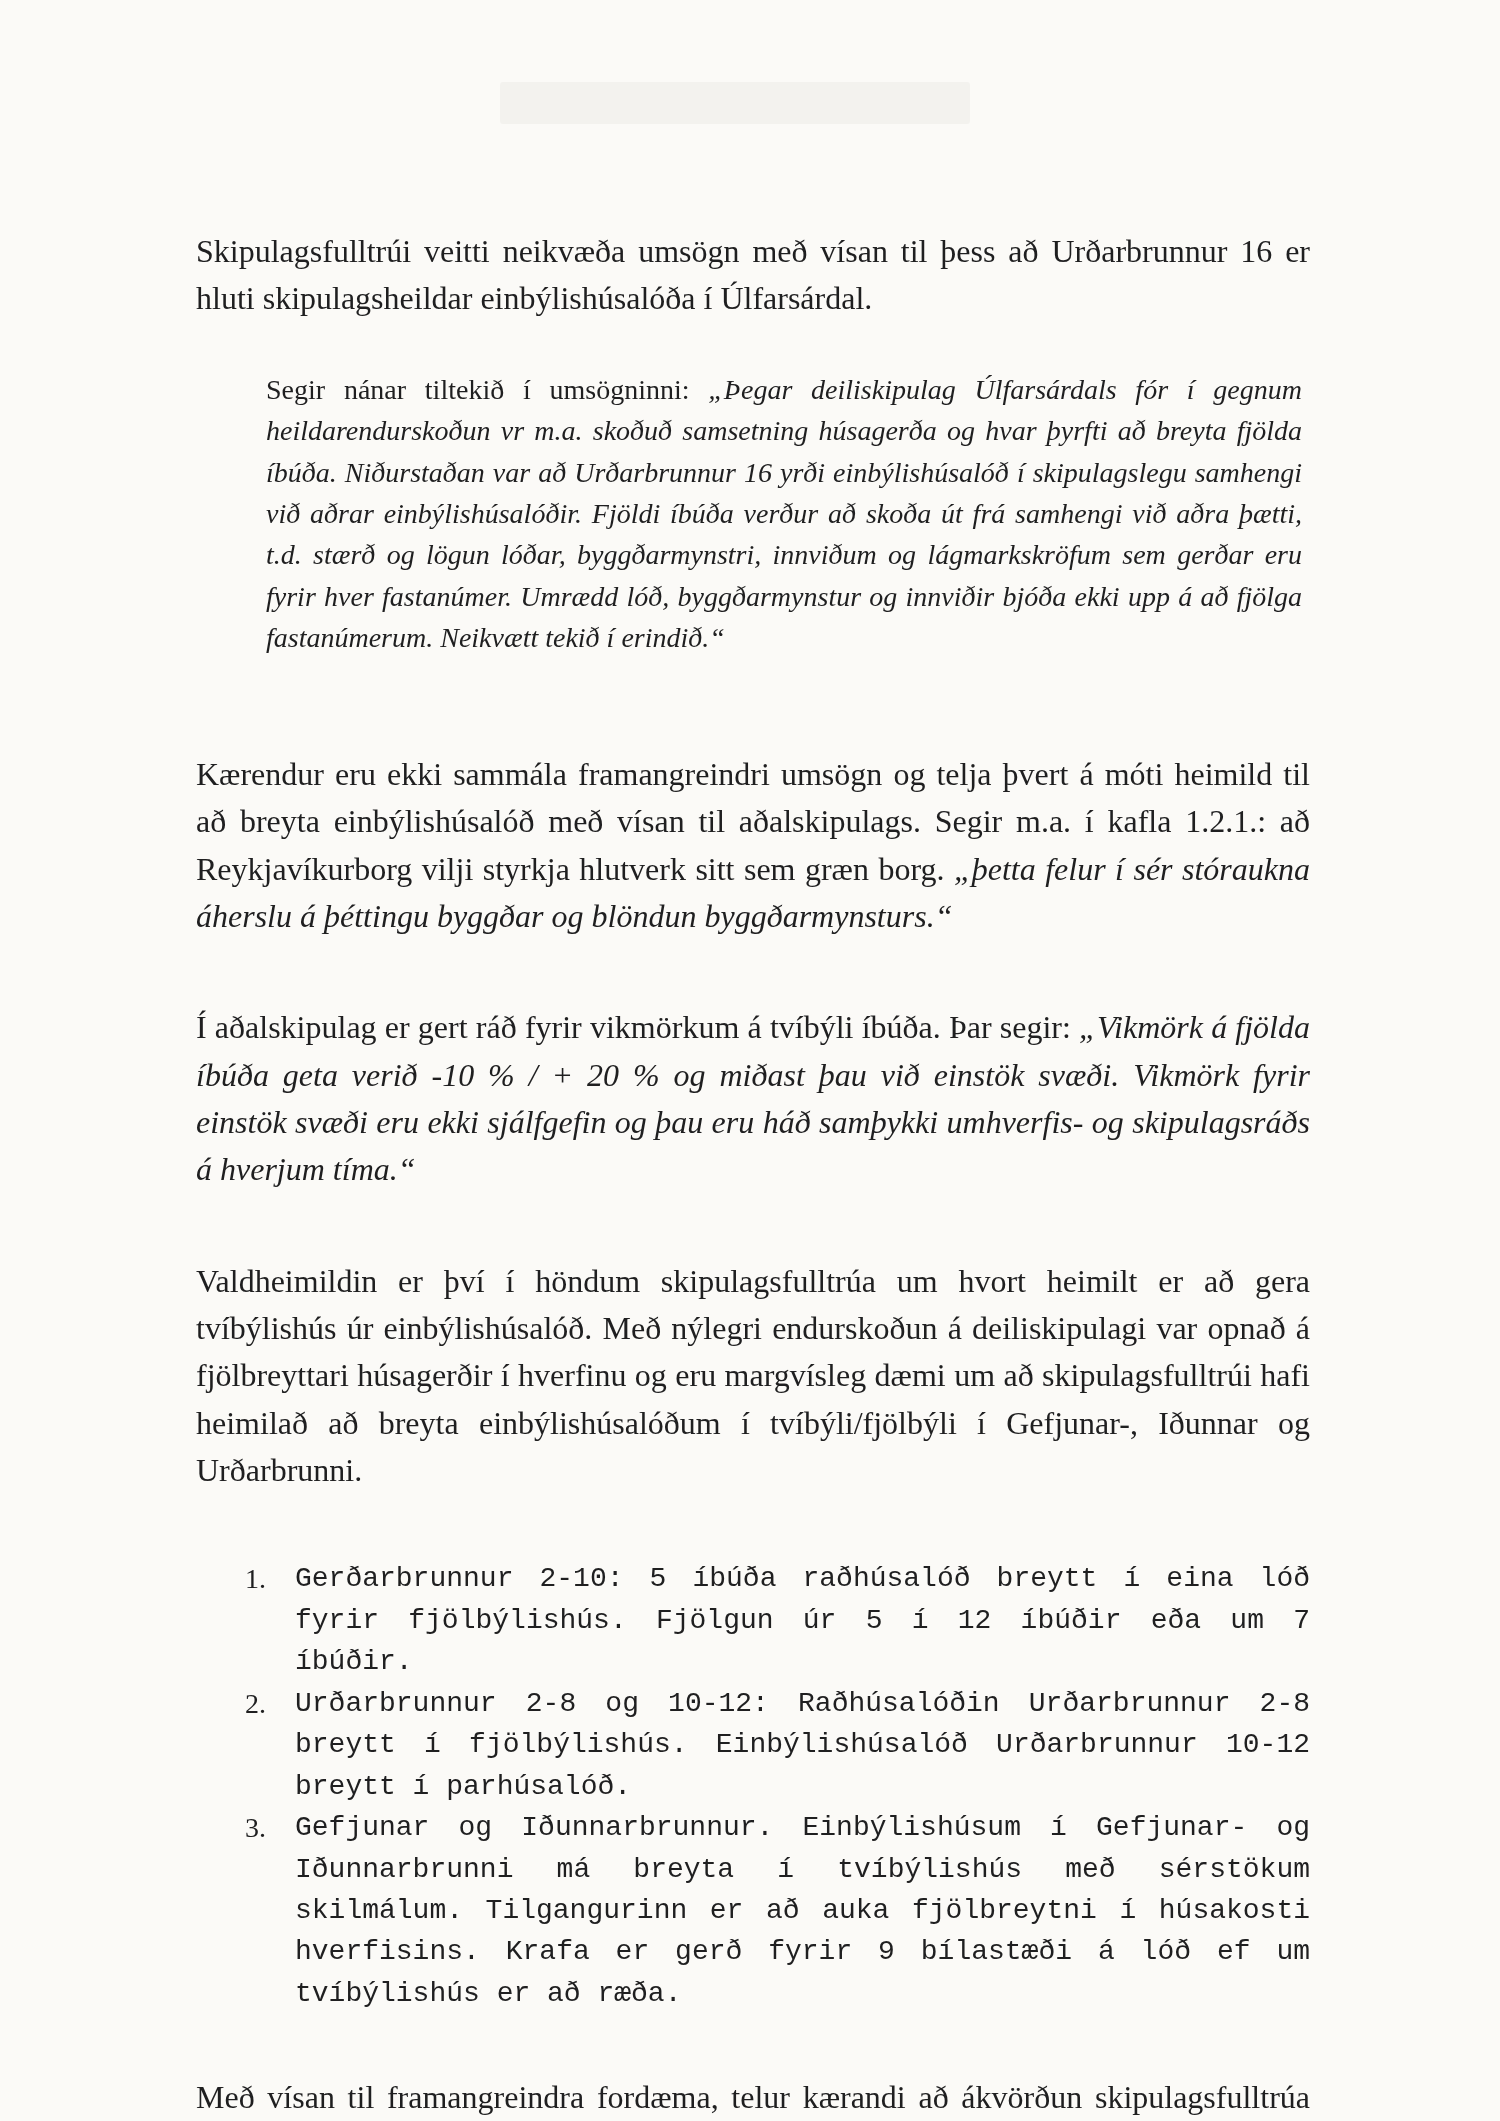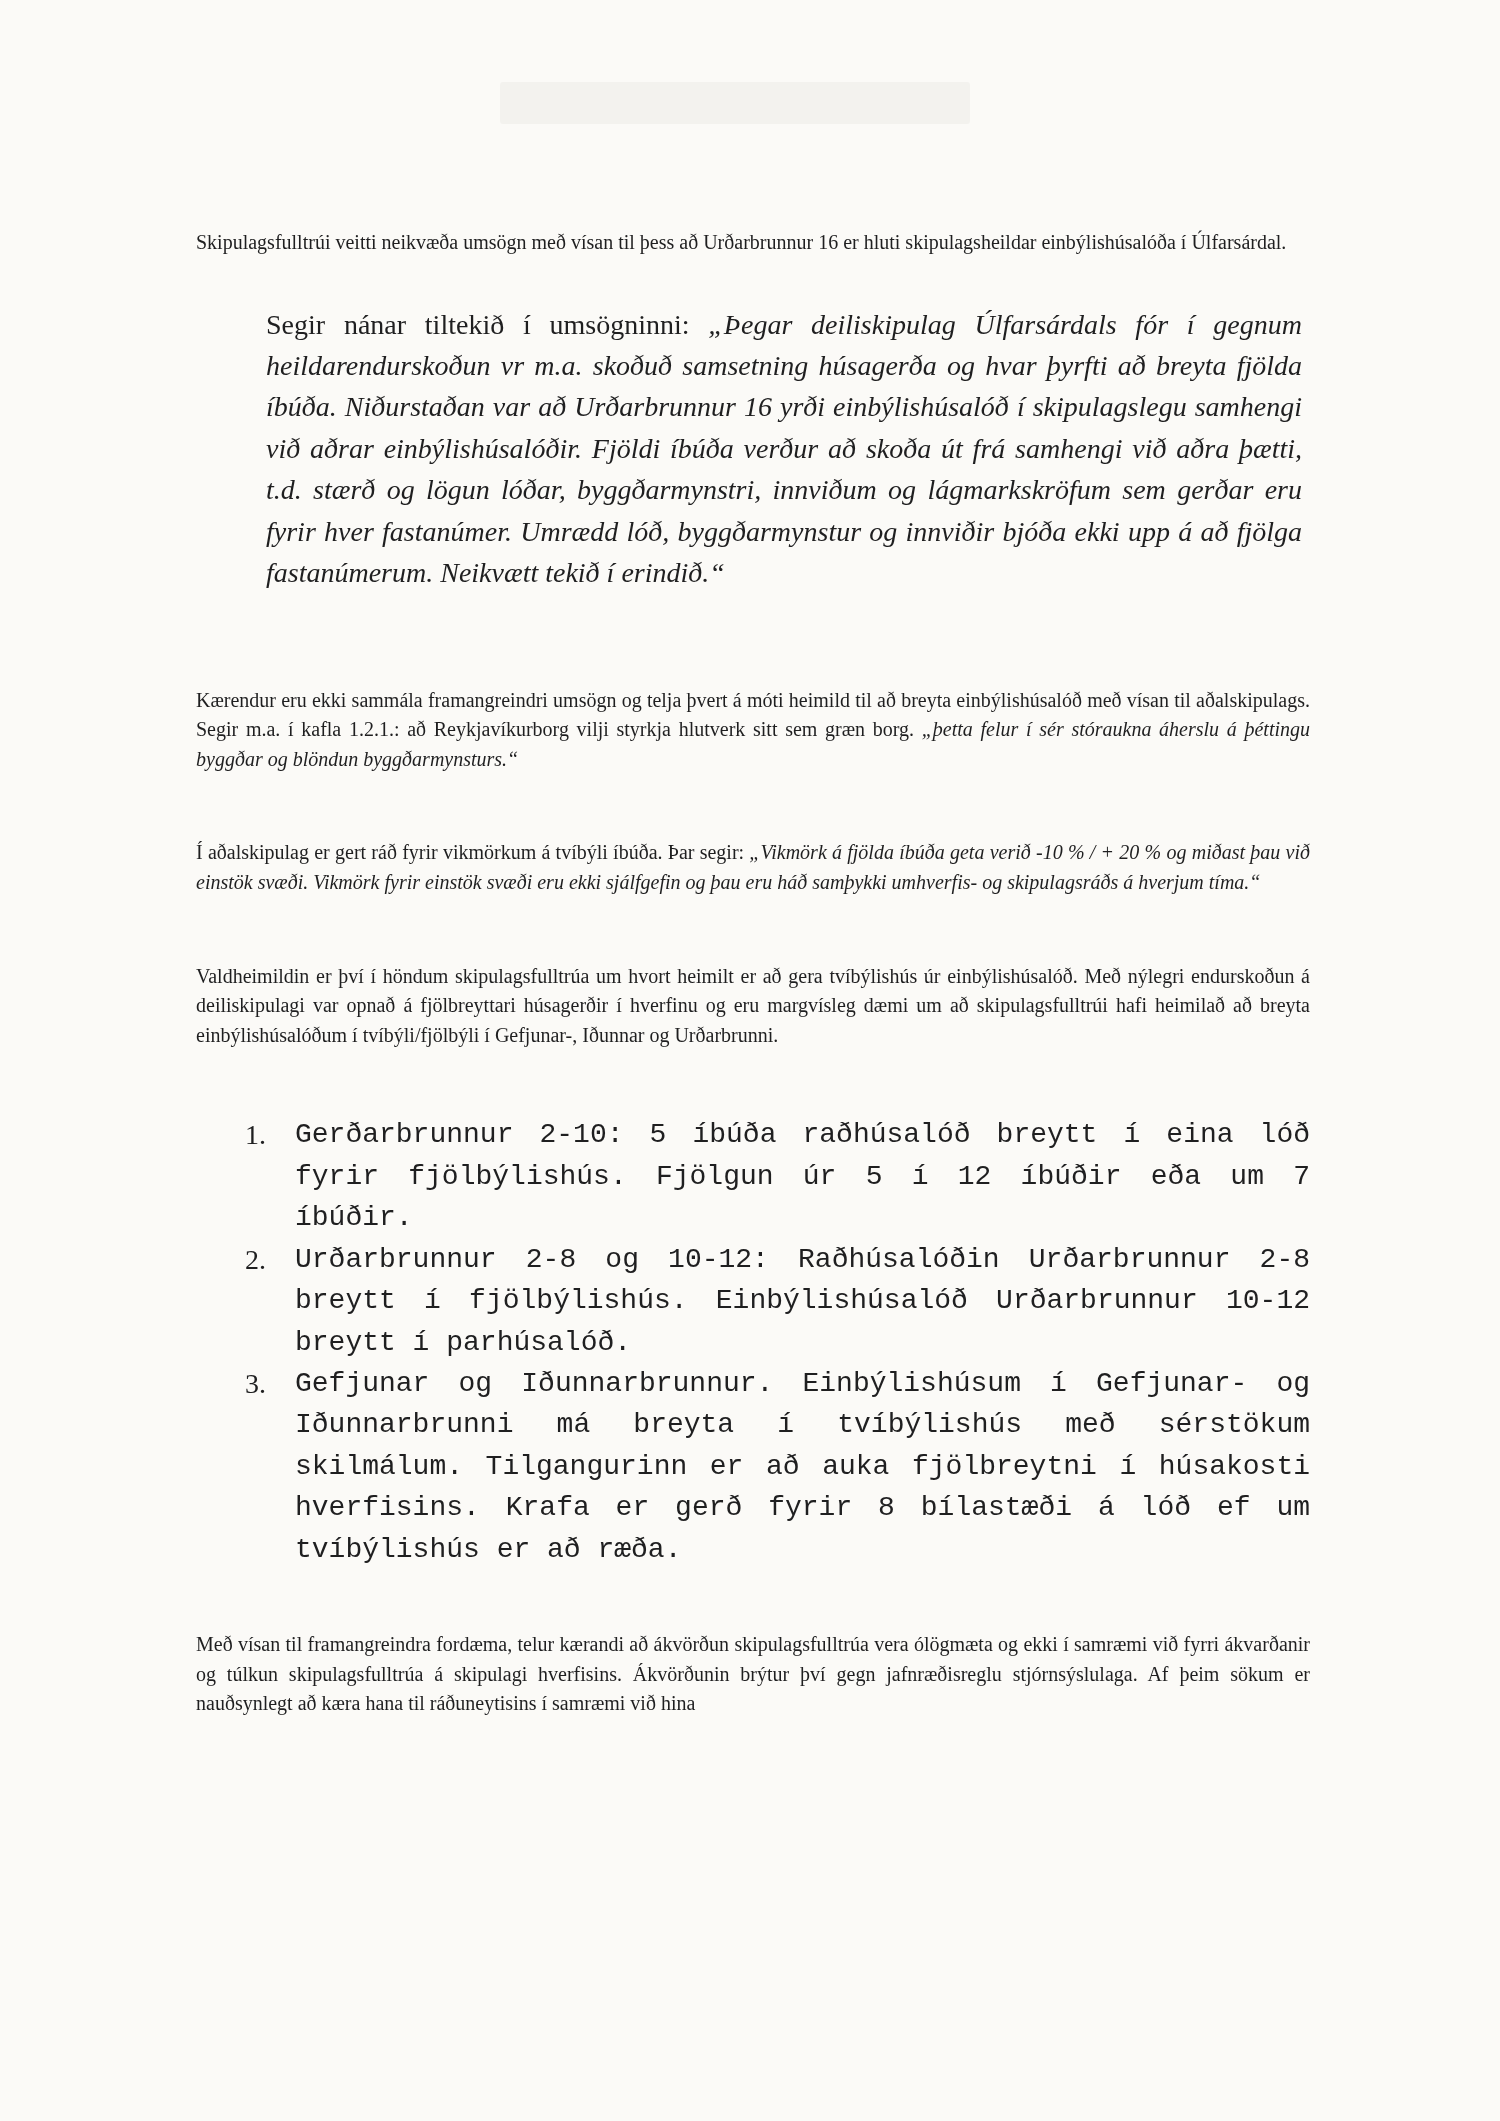--- a/index.html
+++ b/index.html
@@ -25,21 +25,21 @@
     opacity: 0.55;
     border-radius: 3px;
   }
   .page {
     box-sizing: border-box;
     width: 1500px;
     height: 2121px;
     padding: 228px 190px 0 196px;
   }
   .para {
-    font-size: 20px;
+    font-size: 32px;
     line-height: 1.48;
     text-align: justify;
     margin: 0 0 46px 0;
   }
   .quote-block {
     font-size: 28px;
     line-height: 1.48;
     text-align: justify;
     margin: 0 8px 92px 70px;
   }
@@ -102,21 +102,21 @@
     <div class="list-item">
       <span class="list-number">1.</span>
       <span class="list-text">Gerðarbrunnur 2-10: 5 íbúða raðhúsalóð breytt í eina lóð fyrir fjölbýlishús. Fjölgun úr 5 í 12 íbúðir eða um 7 íbúðir.</span>
     </div>
     <div class="list-item">
       <span class="list-number">2.</span>
       <span class="list-text">Urðarbrunnur 2-8 og 10-12: Raðhúsalóðin Urðarbrunnur 2-8 breytt í fjölbýlishús. Einbýlishúsalóð Urðarbrunnur 10-12 breytt í parhúsalóð.</span>
     </div>
     <div class="list-item">
       <span class="list-number">3.</span>
-      <span class="list-text">Gefjunar og Iðunnarbrunnur. Einbýlishúsum í Gefjunar- og Iðunnarbrunni má breyta í tvíbýlishús með sérstökum skilmálum. Tilgangurinn er að auka fjölbreytni í húsakosti hverfisins. Krafa er gerð fyrir 8 bílastæði á lóð ef um tvíbýlishús er að ræða.</span>
+      <span class="list-text">Gefjunar og Iðunnarbrunnur. Einbýlishúsum í Gefjunar- og Iðunnarbrunni má breyta í tvíbýlishús með sérstökum skilmálum. Tilgangurinn er að auka fjölbreytni í húsakosti hverfisins. Krafa er gerð fyrir 9 bílastæði á lóð ef um tvíbýlishús er að ræða.</span>
     </div>
   </div>
 
   <p class="para last-para">
     <span>Með vísan til framangreindra fordæma, telur kærandi að ákvörðun skipulagsfulltrúa vera ólögmæta og ekki í samræmi við fyrri ákvarðanir og túlkun skipulagsfulltrúa á skipulagi hverfisins. Ákvörðunin brýtur því gegn jafnræðisreglu stjórnsýslulaga. Af þeim sökum er nauðsynlegt að kæra hana til ráðuneytisins í samræmi við hina</span>
   </p>
 
 </div>
 
 </body></html>

